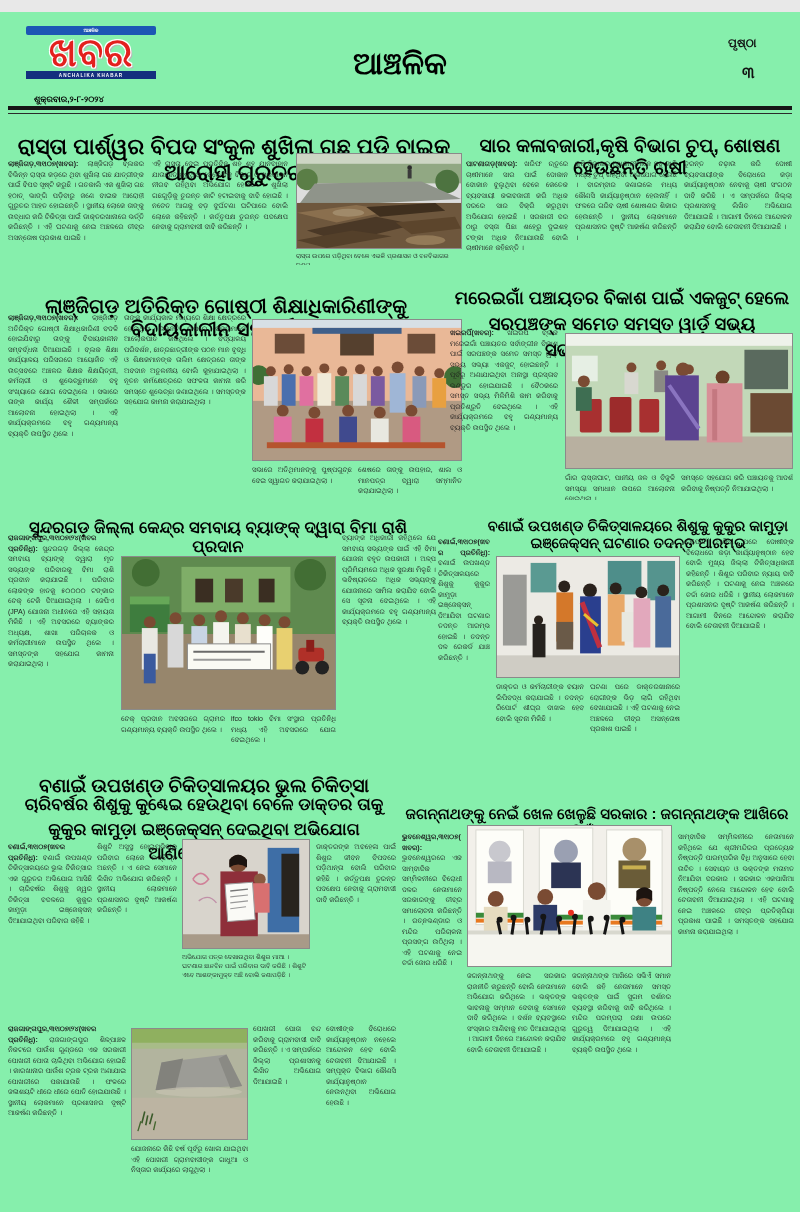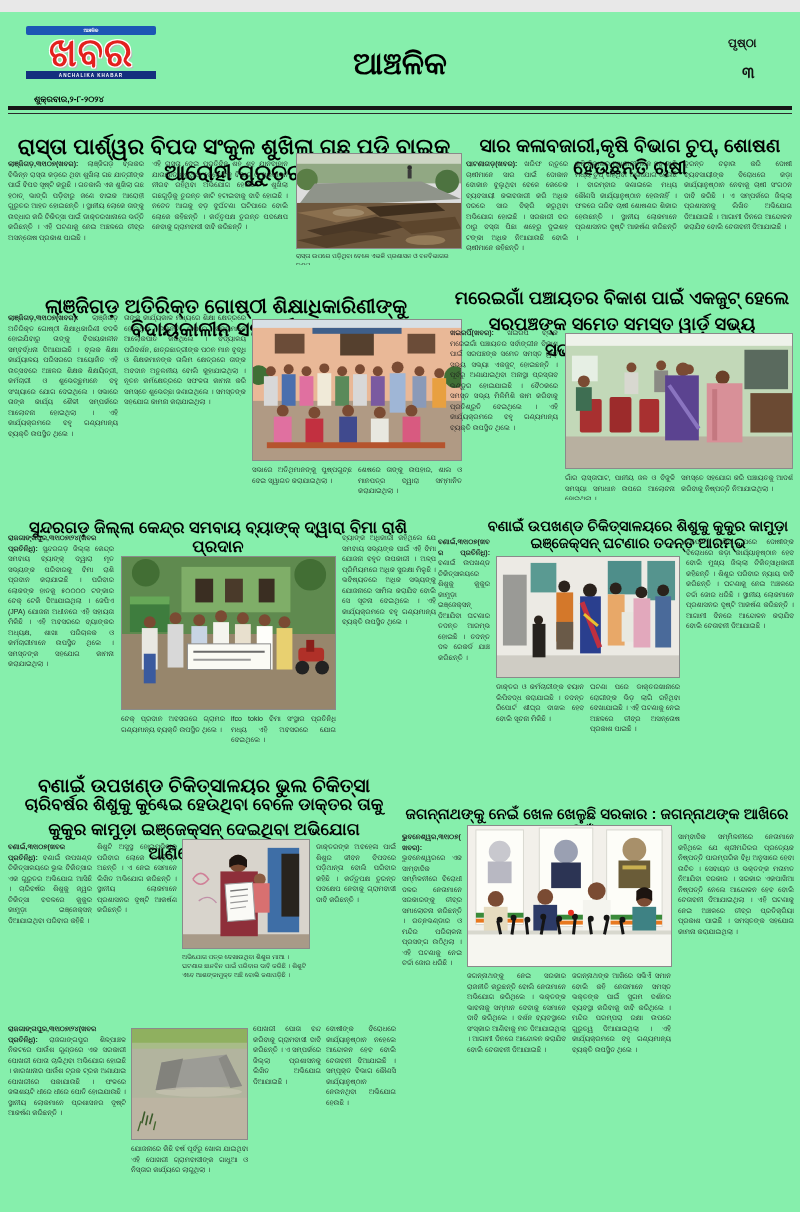--- a/index.html
+++ b/index.html
@@ -246,21 +246,21 @@
           <rect x="138" y="42" width="17" height="50" fill="#e2a8bc"></rect>
         <circle cx="168" cy="34" r="6" fill="#2a221c"></circle>
           <rect x="160" y="40" width="16" height="52" fill="#4a6a9a"></rect>
       </g>
     </svg>
   </div>
   <div class="col" style="left:496px;top:670px;width:88px;height:76px;">ଡାକ୍ତର ଓ କର୍ମଚାରୀଙ୍କ ବୟାନ ଲିପିବଦ୍ଧ କରାଯାଇଛି । ତଦନ୍ତ ରିପୋର୍ଟ ଶୀଘ୍ର ଦାଖଲ ହେବ ବୋଲି ସୂଚନା ମିଳିଛି ।</div>
   <div class="col" style="left:590px;top:670px;width:90px;height:76px;">ଘଟଣା ପରେ ଡାକ୍ତରଖାନାରେ ରୋଗୀଙ୍କ ଭିଡ଼ ଲାଗି ରହିଥିବା ଦେଖାଯାଇଛି । ଏହି ଘଟଣାକୁ ନେଇ ଅଞ୍ଚଳରେ ତୀବ୍ର ଅସନ୍ତୋଷ ପ୍ରକାଶ ପାଇଛି ।</div>
   <div class="col" style="left:686px;top:525px;width:108px;height:220px;">ରିପୋର୍ଟ ଆସିବା ପରେ ଦୋଷୀଙ୍କ ବିରୋଧରେ କଡ଼ା କାର୍ଯ୍ୟାନୁଷ୍ଠାନ ହେବ ବୋଲି ମୁଖ୍ୟ ଜିଲ୍ଲା ଚିକିତ୍ସାଧିକାରୀ କହିଛନ୍ତି । ଶିଶୁର ପରିବାର ନ୍ୟାୟ ଦାବି କରିଛନ୍ତି । ଘଟଣାକୁ ନେଇ ଅଞ୍ଚଳରେ ଚର୍ଚ୍ଚା ଜୋର ଧରିଛି । ସ୍ଥାନୀୟ ଲୋକମାନେ ପ୍ରଶାସନର ଦୃଷ୍ଟି ଆକର୍ଷଣ କରିଛନ୍ତି । ଆଗାମୀ ଦିନରେ ଆନ୍ଦୋଳନ କରାଯିବ ବୋଲି ଚେତାବନୀ ଦିଆଯାଇଛି ।</div>
 
-  <h2 class="hl" style="left:10px;top:747px;width:388px;font-size:19px;">ବଣାଇଁ ଉପଖଣ୍ଡ ଚିକିତ୍ସାଳୟର ଭୁଲ ଚିକିତ୍ସା</h2>
+  <h2 class="hl" style="left:10px;top:747px;width:388px;font-size:19px;font-family:Liberation Serif, serif;">ବଣାଇଁ ଉପଖଣ୍ଡ ଚିକିତ୍ସାଳୟର ଭୁଲ ଚିକିତ୍ସା</h2>
   <div class="sub" style="left:24px;top:781px;width:360px;font-size:17px;">ଚାରିବର୍ଷର ଶିଶୁକୁ କୁଣ୍ଢେଇ ହେଉଥିବା ବେଳେ ଡାକ୍ତର ତାକୁ କୁକୁର କାମୁଡ଼ା ଇଞ୍ଜେକ୍ସନ୍ ଦେଇଥିବା ଅଭିଯୋଗ ଆଣିଲେ ପରିବାର</div>
   <div class="col" style="left:8px;top:830px;width:84px;height:144px;">
     <b class="dl">ବଣାଇଁ,୩୧ା୦୭(ଖବର ପ୍ରତିନିଧି):</b><span>ବଣାଇଁ ଉପଖଣ୍ଡ ଚିକିତ୍ସାଳୟରେ ଭୁଲ ଚିକିତ୍ସାର ଏକ ଗୁରୁତର ଅଭିଯୋଗ ଆସିଛି । ଚାରିବର୍ଷର ଶିଶୁକୁ ଜ୍ୱର ଚିକିତ୍ସା ବଦଳରେ କୁକୁର କାମୁଡ଼ା ଇଞ୍ଜେକ୍ସନ୍ ଦିଆଯାଇଥିବା ପରିବାର କହିଛି ।</span>
   </div>
   <div class="col" style="left:97px;top:830px;width:80px;height:144px;">ଶିଶୁଟି ଅସୁସ୍ଥ ହୋଇପଡ଼ିବାରୁ ପରିବାର ଲୋକେ ଉଦ୍‌ବିଗ୍ନ ଅଛନ୍ତି । ଏ ନେଇ ସେମାନେ ଲିଖିତ ଅଭିଯୋଗ କରିଛନ୍ତି । ସ୍ଥାନୀୟ ଲୋକମାନେ ପ୍ରଶାସନର ଦୃଷ୍ଟି ଆକର୍ଷଣ କରିଛନ୍ତି ।</div>
   <div class="photo" style="left:182px;top:827px;width:128px;height:110px;">
     <svg viewBox="0 0 128 110" preserveAspectRatio="none">
       <rect x="0" y="0" width="128" height="110" fill="#d8d4cc"></rect>
       <path d="M10 40 q8 -12 16 0 q-8 10 -16 0" fill="none" stroke="#d08098" stroke-width="1.6"></path>
       <path d="M16 62 q10 -8 18 2" fill="none" stroke="#c090a8" stroke-width="1.4"></path>

